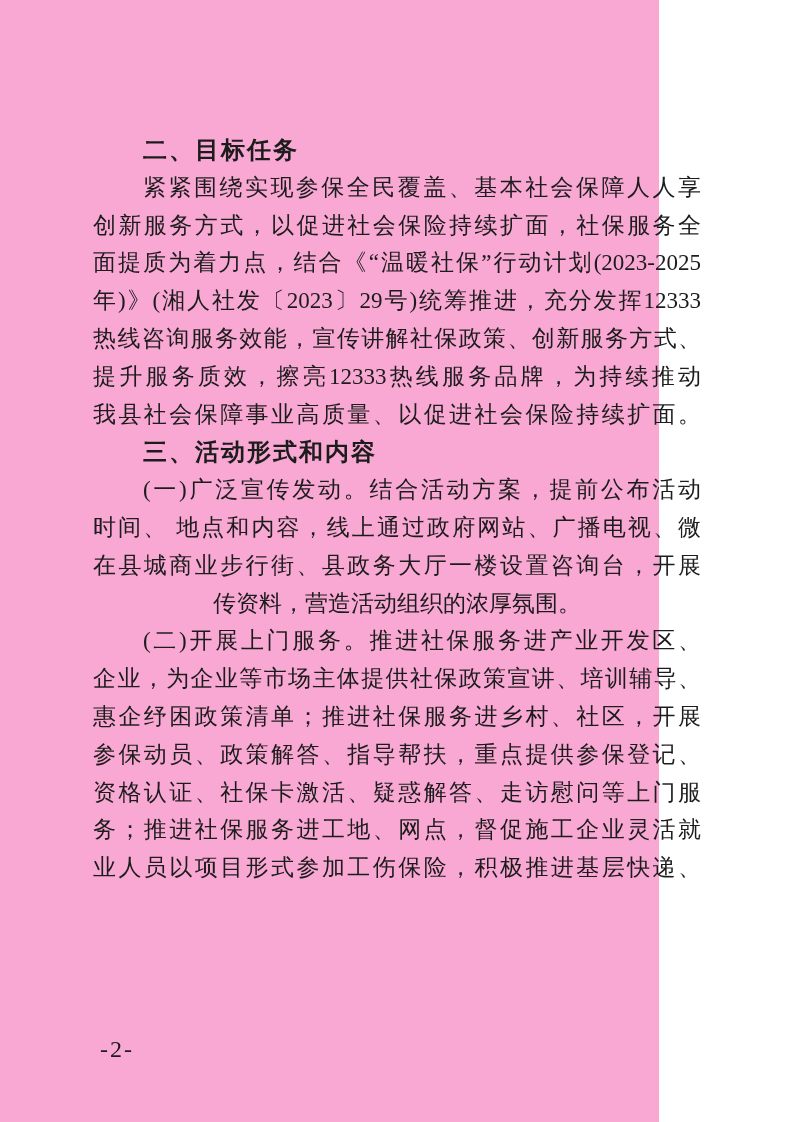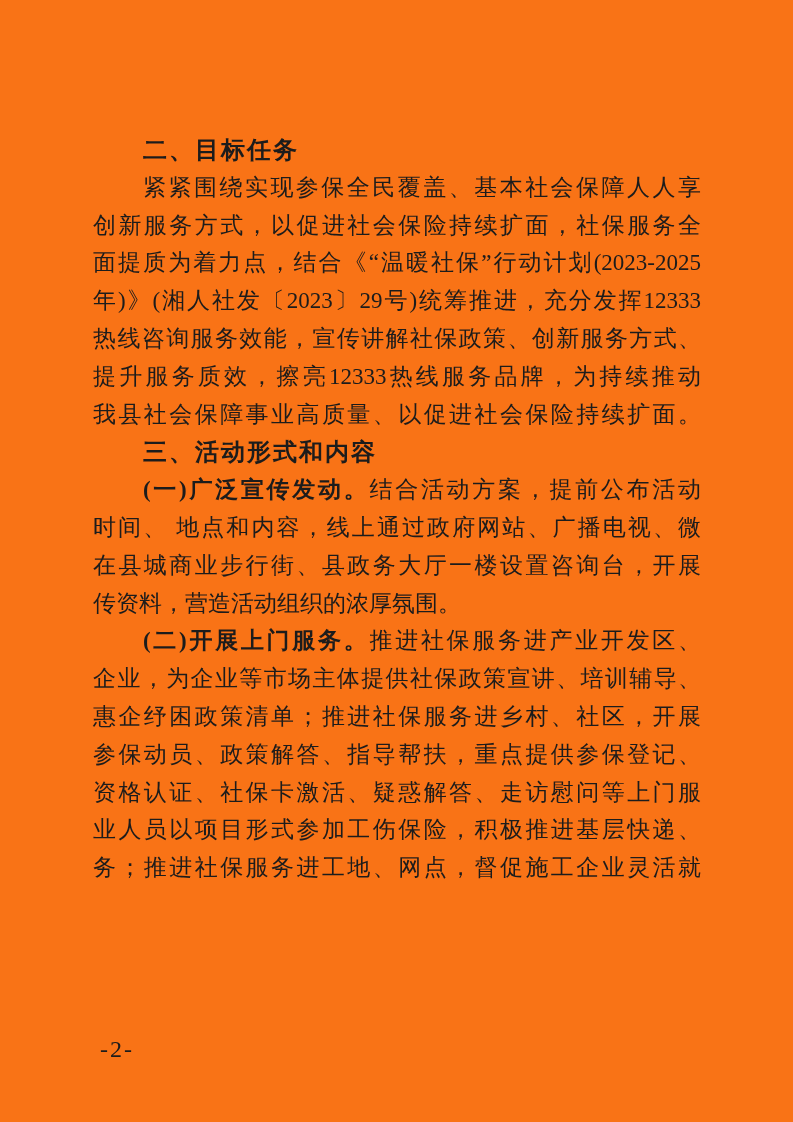--- a/index.html
+++ b/index.html
@@ -11,55 +11,55 @@
     width: 793px;
     height: 1122px;
     position: relative;
     overflow: hidden;
     font-family: "Liberation Serif", "DejaVu Serif", serif;
     color: #1c1c1c;
   }
   .page {
     position: absolute;
     left: 0; top: 0;
-    width: 793px;
+    width: 659px;
     height: 1122px;
-    background: #f97316;
+    background: #f9a8d4;
   }
   .doc {
     position: absolute;
     left: 93px;
     top: 131px;
     width: 608px;
     font-size: 23px;
     line-height: 37.8px;
   }
   .ln {
     height: 37.8px;
-    text-align: left;
+    text-align: center;
     white-space: normal;
   }
   .ln.j {
     text-align: justify;
     text-align-last: justify;
     text-justify: inter-character;
   }
   .ln.indent {
     text-indent: 50px;
   }
   .heading {
     height: 37.8px;
     font-family: "Liberation Sans", "DejaVu Sans", sans-serif;
     font-weight: 700;
     font-size: 24px;
     letter-spacing: 2px;
     text-indent: 50px;
   }
   .lead {
-    font-weight: 700;
+    font-weight: 400;
     font-family: "Liberation Serif", "DejaVu Serif", serif;
   }
   .page-number {
     position: absolute;
     left: 100px;
     top: 1036px;
     font-size: 24px;
     letter-spacing: 2px;
     color: #1c1c1c;
   }
@@ -90,20 +90,20 @@
     <div class="ln j">在县城商业步行街、县政务大厅一楼设置咨询台，开展</div>
     <div class="ln">传资料，营造活动组织的浓厚氛围。</div>
 
     <div class="ln j indent">
       <span class="lead">(二)开展上门服务。</span><span>推进社保服务进产业开发区、</span>
     </div>
     <div class="ln j">企业，为企业等市场主体提供社保政策宣讲、培训辅导、</div>
     <div class="ln j">惠企纾困政策清单；推进社保服务进乡村、社区，开展</div>
     <div class="ln j">参保动员、政策解答、指导帮扶，重点提供参保登记、</div>
     <div class="ln j">资格认证、社保卡激活、疑惑解答、走访慰问等上门服</div>
+    <div class="ln j">务；推进社保服务进工地、网点，督促施工企业灵活就</div>
     <div class="ln j">业人员以项目形式参加工伤保险，积极推进基层快递、</div>
-    <div class="ln j">务；推进社保服务进工地、网点，督促施工企业灵活就</div>
 
   </div>
 
   <div class="page-number">-2-</div>
 
 </div>
 
 </body></html>

